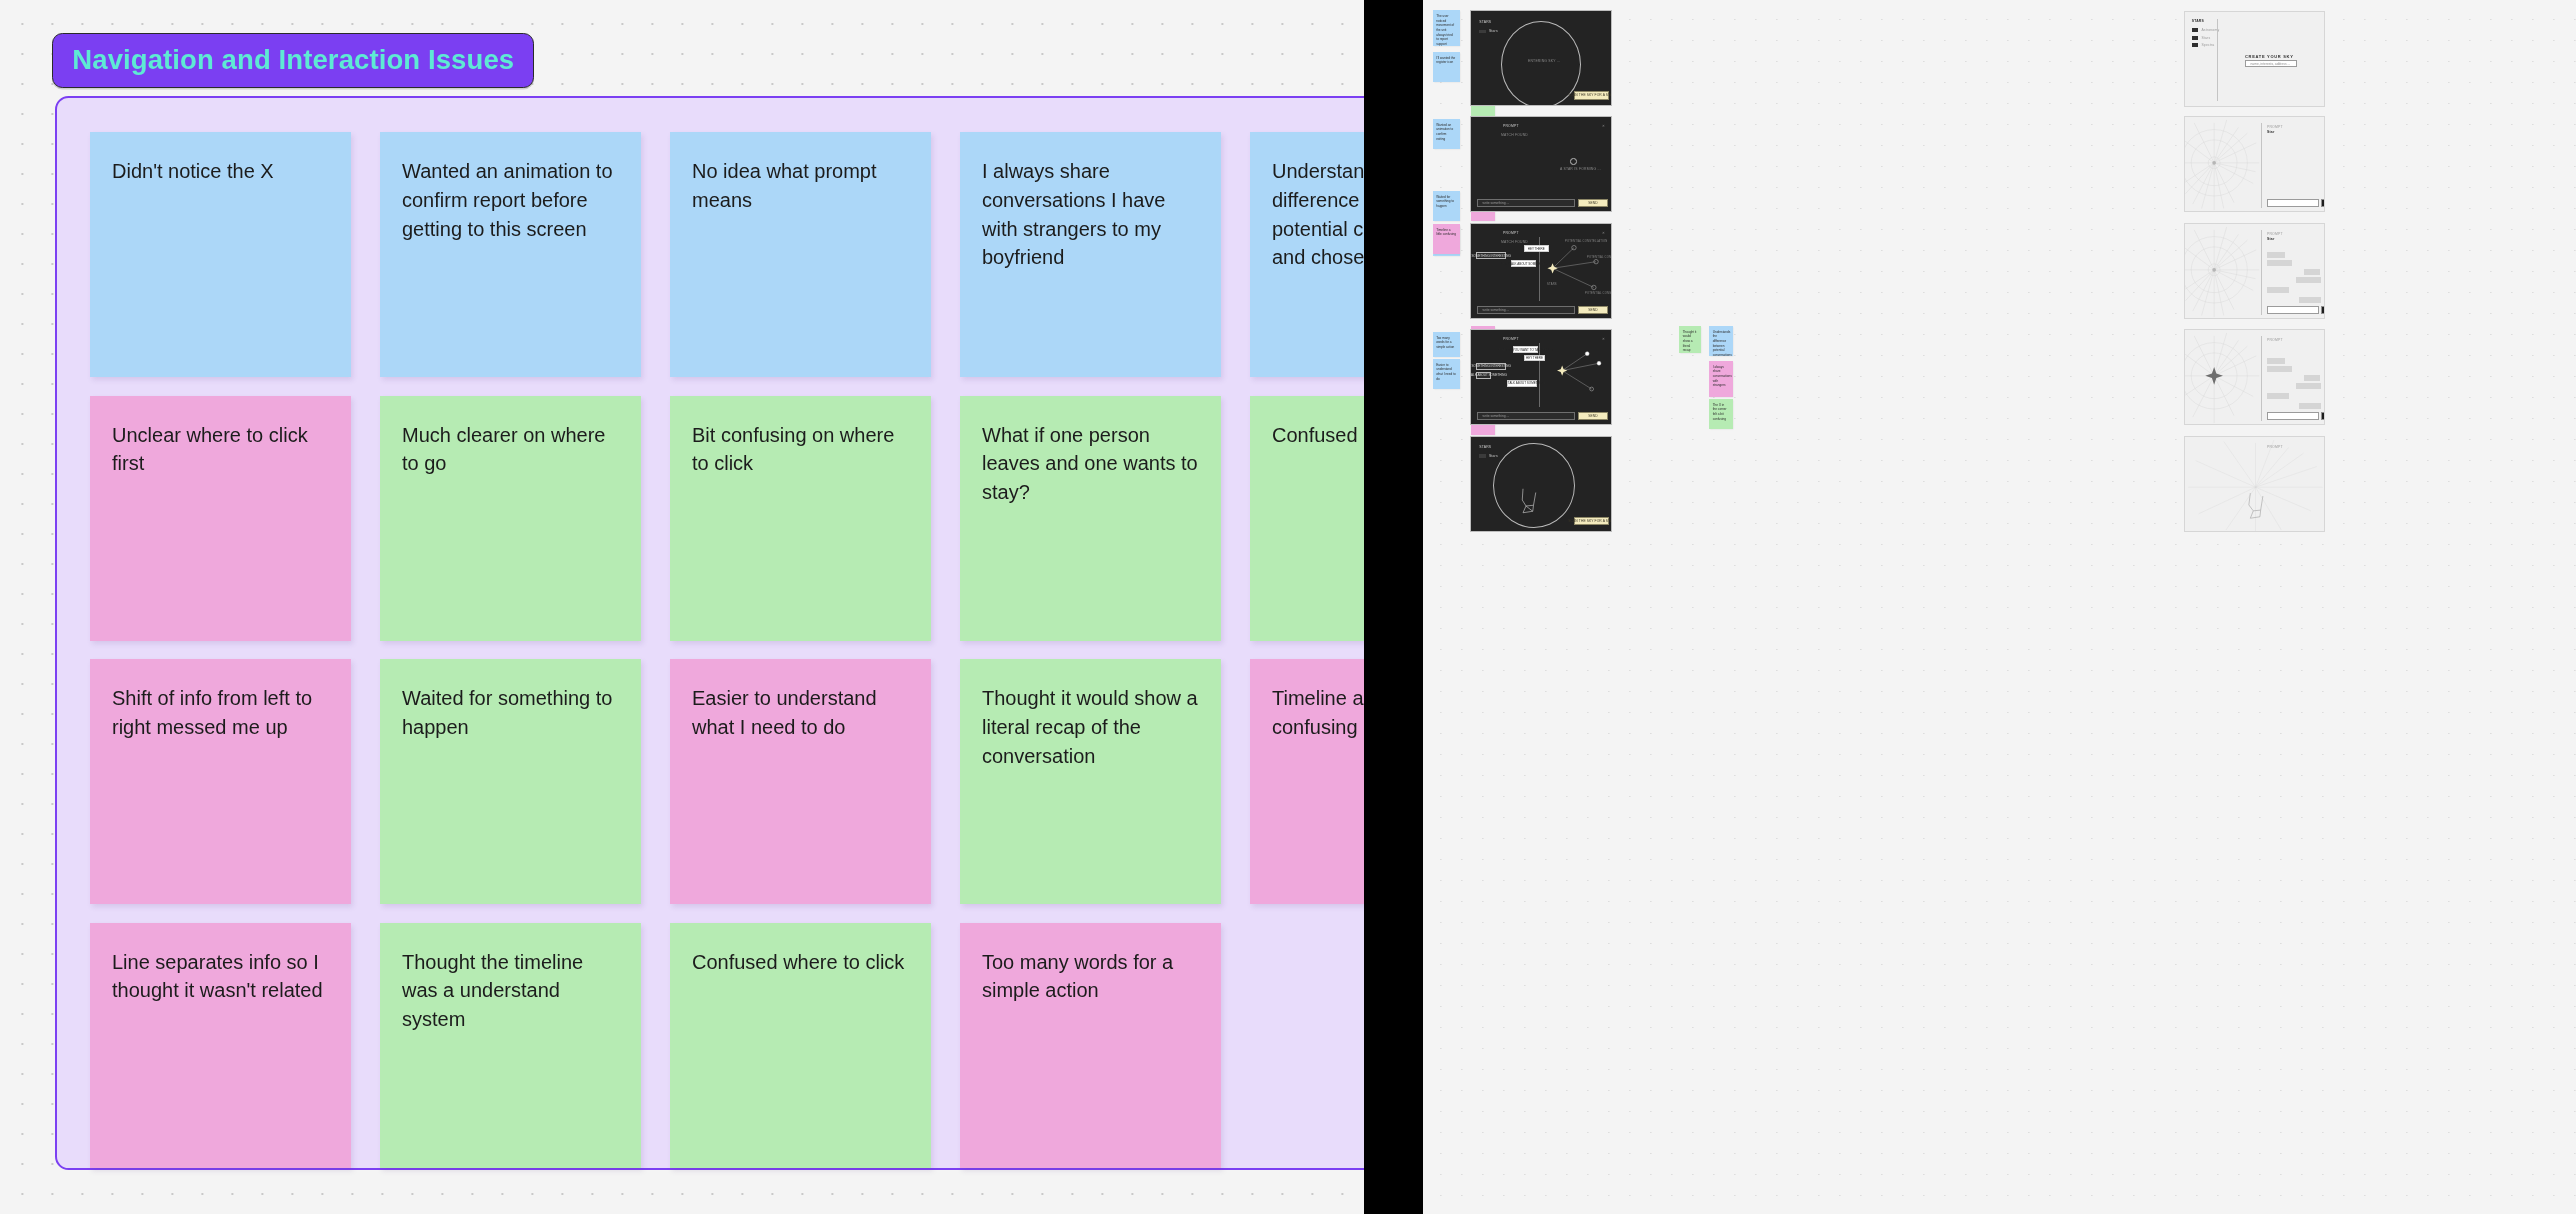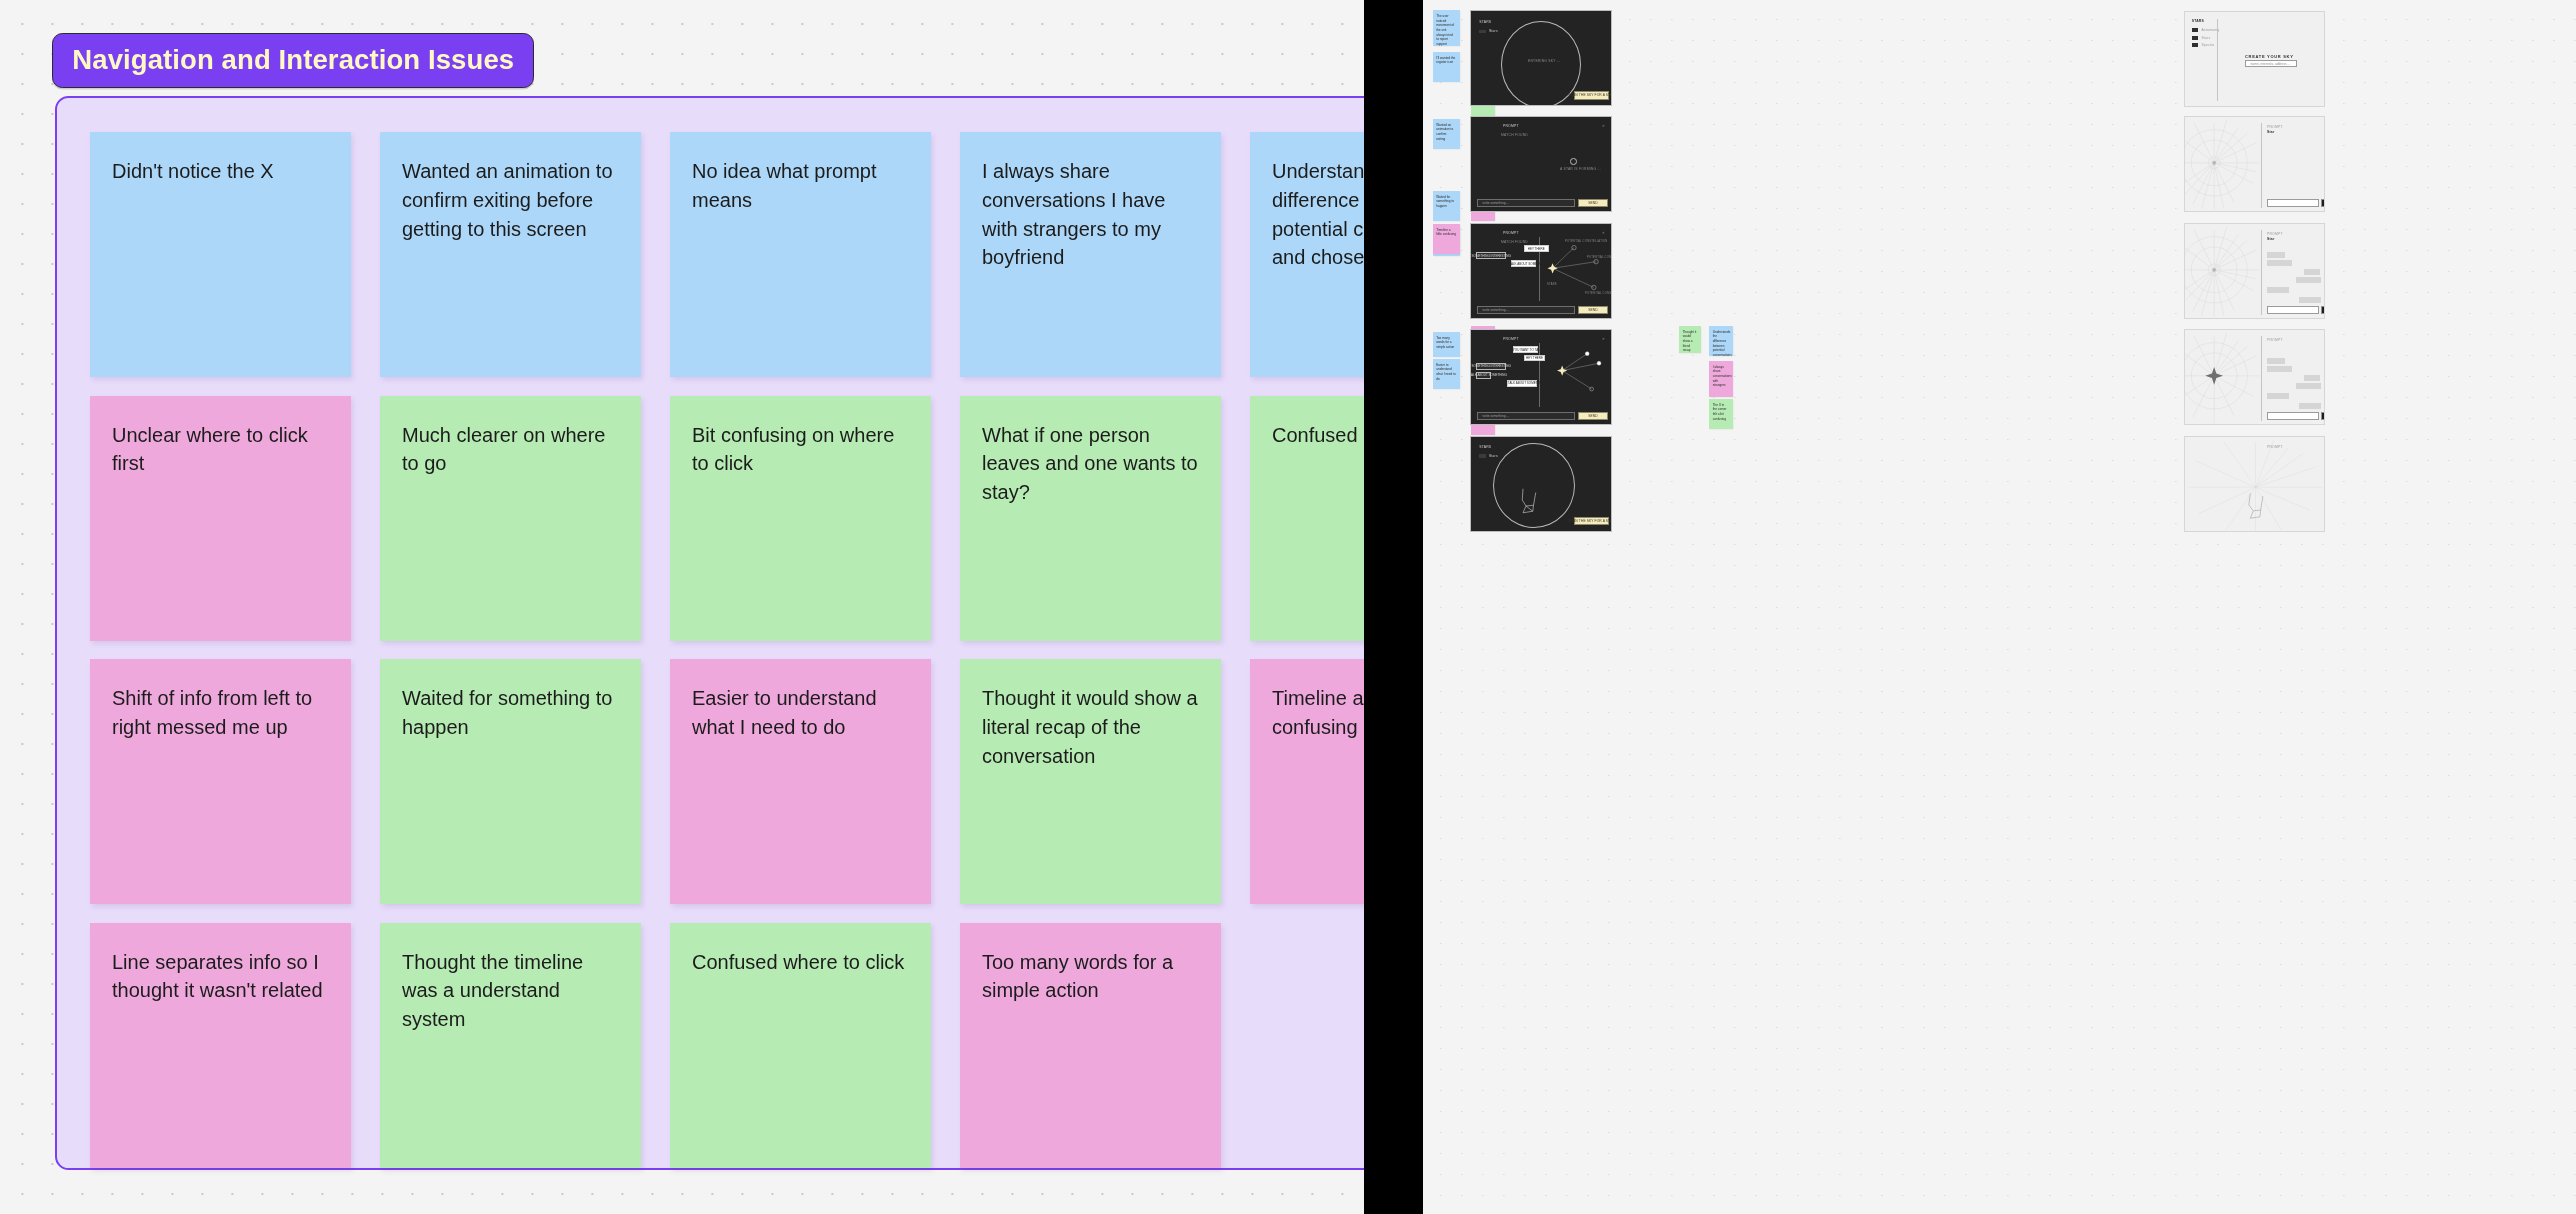--- a/index.html
+++ b/index.html
@@ -39,21 +39,21 @@
     background: #f4f4f4;
   }
 
   .section-title {
     position: absolute;
     left: 52px; top: 33px;
     padding: 9.6px 19.3px 11px;
     background: #7B3FF2;
     border: 1.9px solid #2a2a2a;
     border-radius: 10.4px;
-    color: #fef9c3;
+    color: #5eead4;
     font-size: 27.5px;
     font-weight: bold;
     letter-spacing: 0.1px;
     white-space: nowrap;
     box-shadow: 0 1.5px 0 rgba(0,0,0,.15);
   }
 
   .section-frame {
     position: absolute;
     left: 55px; top: 96px;
@@ -241,21 +241,21 @@
   <div class="dotgrid"></div>
 
   <div class="left-view">
     <div class="dotgrid"></div>
 
     <div class="section-title">Navigation and Interaction Issues</div>
 
     <div class="section-frame">
       <div class="sticky-grid" id="sticky-grid">
           <div class="sticky blue">Didn't notice the X</div>
-          <div class="sticky blue">Wanted an animation to confirm exiting before getting to this screen</div>
+          <div class="sticky blue">Wanted an animation to confirm report before getting to this screen</div>
           <div class="sticky blue">No idea what prompt means</div>
           <div class="sticky blue">I always share conversations I have with strangers to my boyfriend</div>
           <div class="sticky blue">Understands the difference between potential conversations and chosen ones</div>
           <div class="sticky pink">Unclear where to click first</div>
           <div class="sticky green">Much clearer on where to go</div>
           <div class="sticky green">Bit confusing on where to click</div>
           <div class="sticky green">What if one person leaves and one wants to stay?</div>
           <div class="sticky green">Confused by wording</div>
           <div class="sticky pink">Shift of info from left to right messed me up</div>
           <div class="sticky green">Waited for something to happen</div>

